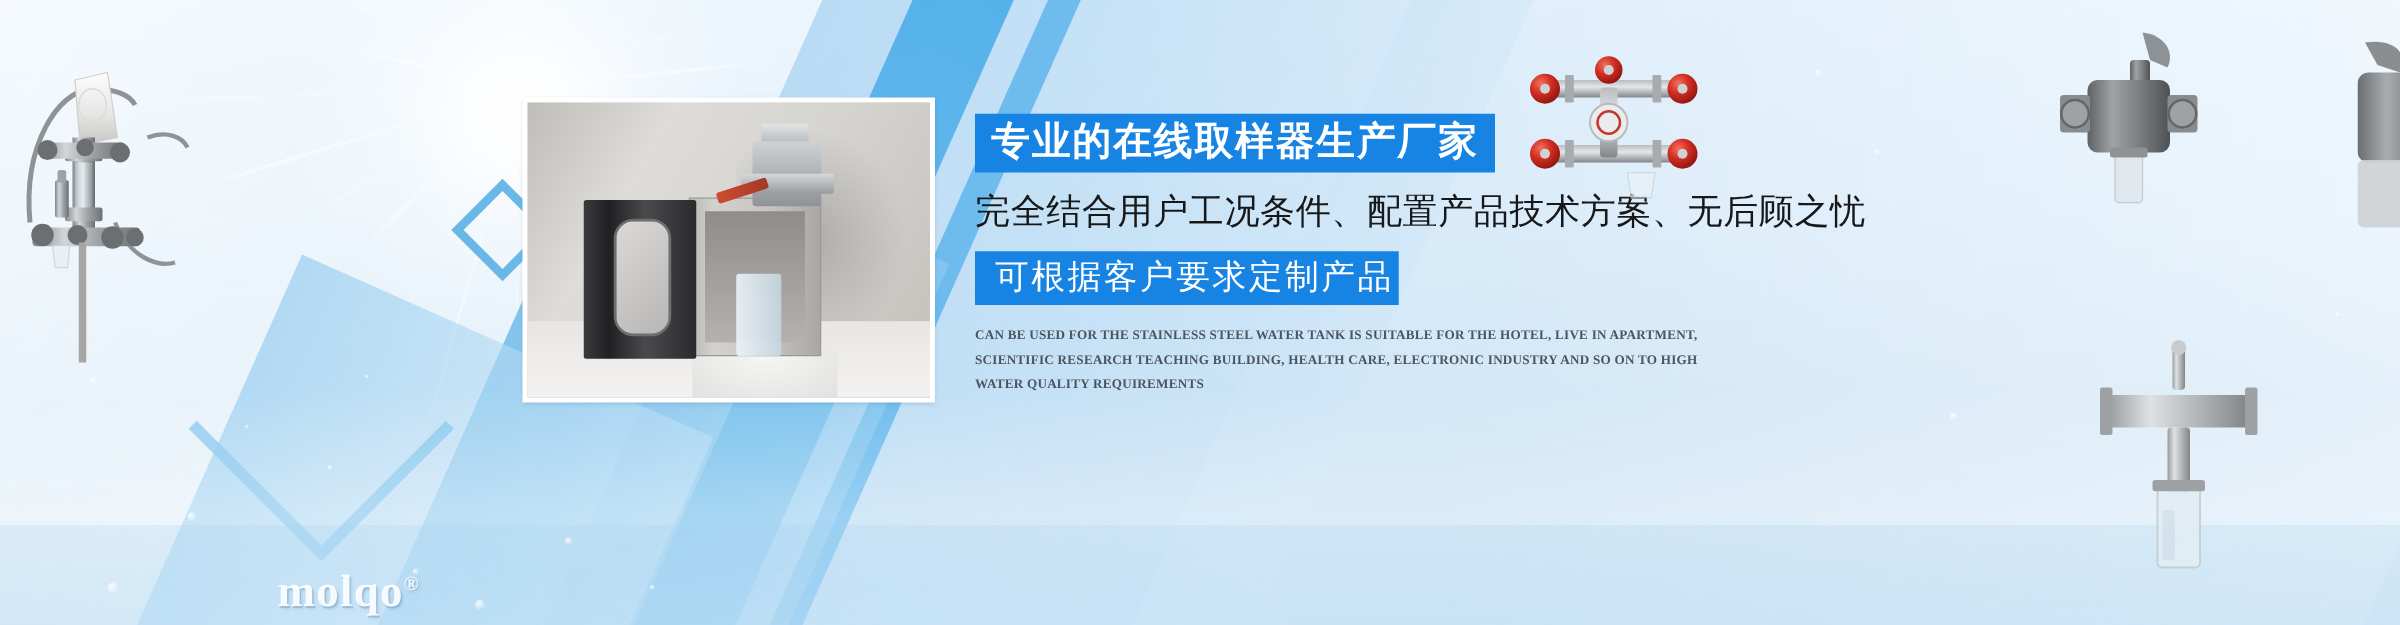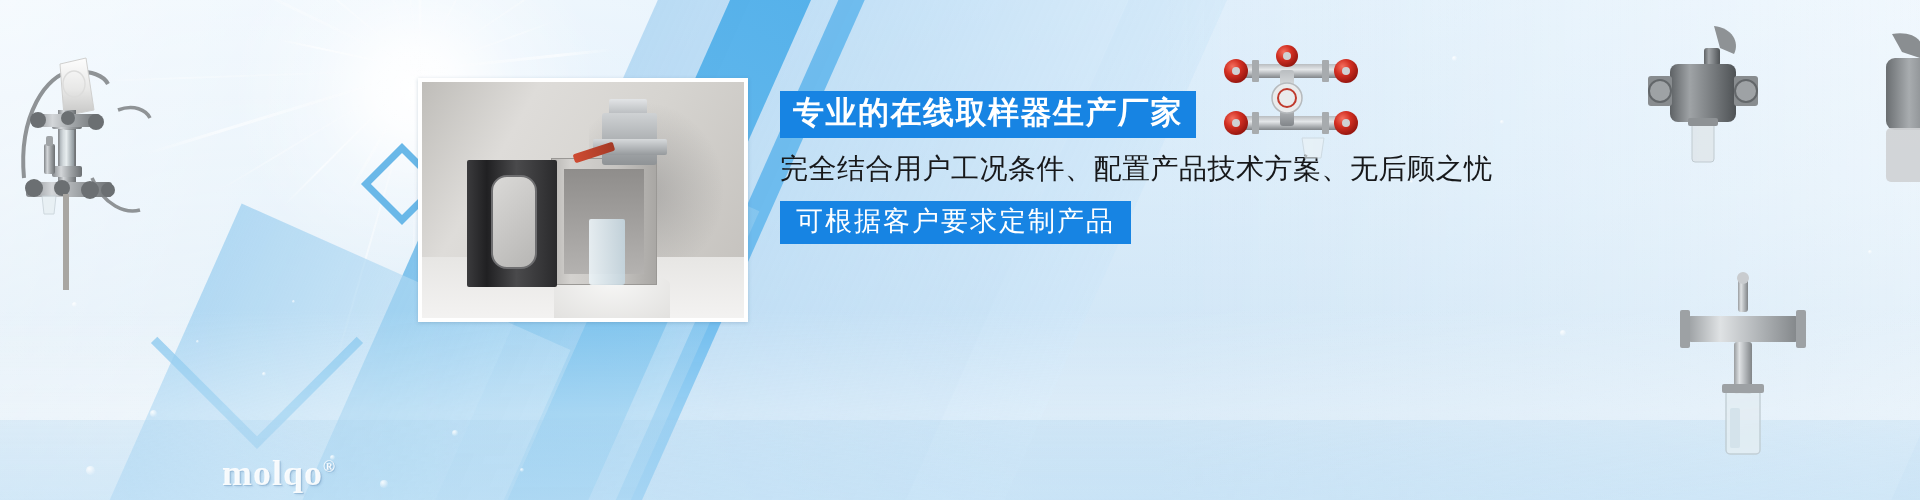--- a/index.html
+++ b/index.html
@@ -229,21 +229,21 @@
     line-height:1.2;
   }
 
   .hl-blue2 {
     display:inline-block;
     background:#1784e3;
     color:#fff;
     font-size:27px;
     font-weight:500;
     letter-spacing:2px;
-    padding:5px 16px 7px 16px;
+    padding:5px 4px 7px 16px;
     margin-top:16px;
     line-height:1.15;
     white-space:nowrap;
   }
 
   .eng {
     margin-top:15px;
     width:605px;
     font-family:"Liberation Serif", serif;
     font-size:10.5px;
@@ -414,20 +414,21 @@
       <div class="ph-valve"></div>
       <div class="ph-flange"></div>
       <div class="ph-handle"></div>
     </div>
   </div>
 
   <div class="text-block">
     <div><span class="hl-blue">专业的在线取样器生产厂家</span></div>
     <div class="line3">完全结合用户工况条件、配置产品技术方案、无后顾之忧</div>
     <div><span class="hl-blue2">可根据客户要求定制产品</span></div>
+    <div class="eng">CAN BE USED FOR THE STAINLESS STEEL WATER TANK IS SUITABLE FOR THE HOTEL, LIVE IN APARTMENT, SCIENTIFIC RESEARCH TEACHING BUILDING, HEALTH CARE, ELECTRONIC INDUSTRY AND SO ON TO HIGH WATER QUALITY REQUIREMENTS</div>
   </div>
 
   <div class="eq-cross">
     <svg width="160" height="130" viewBox="0 0 160 130">
       <defs>
         <linearGradient id="pm" x1="0" y1="0" x2="0" y2="1">
           <stop offset="0" stop-color="#b9bdc0"></stop>
             <stop offset=".4" stop-color="#e4e7e9"></stop>
           <stop offset="1" stop-color="#82868a"></stop>
         </linearGradient>

